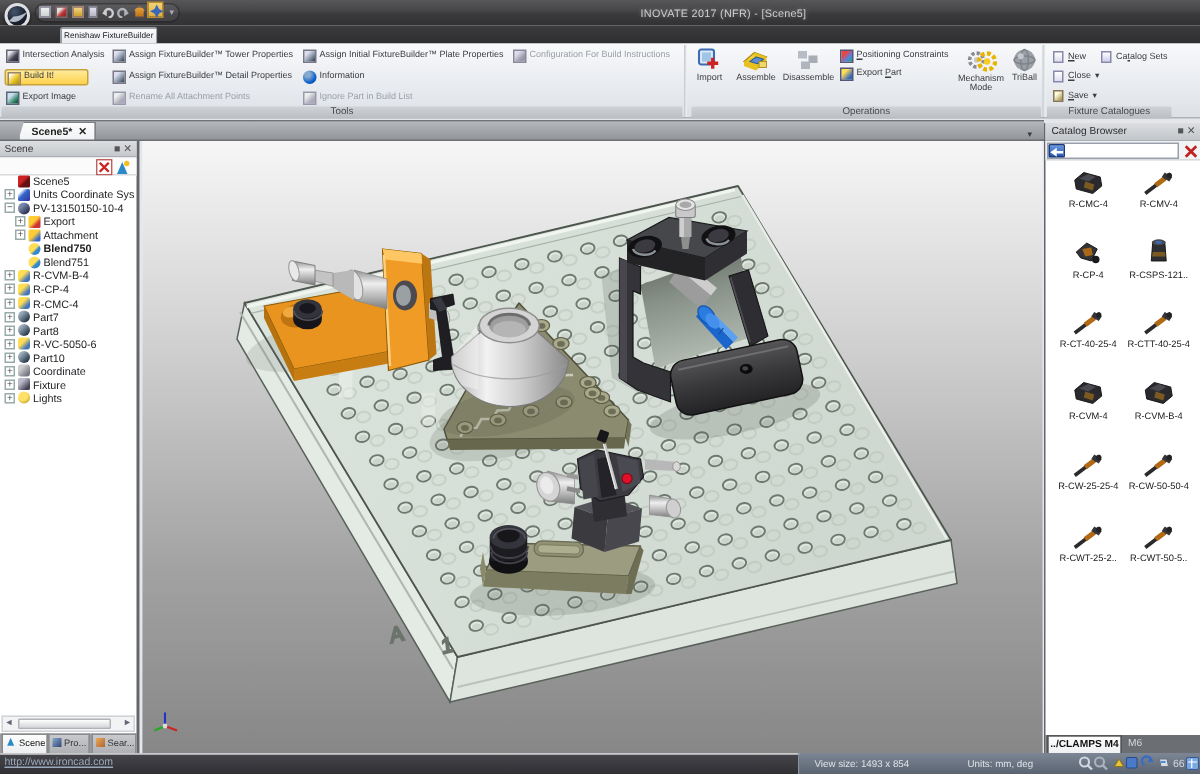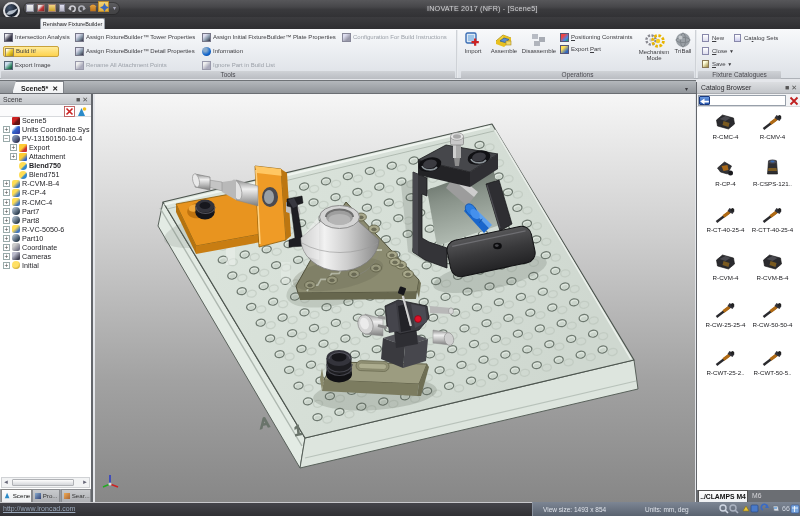--- a/index.html
+++ b/index.html
@@ -296,24 +296,24 @@
         <div class="tico" style="left:12px;top:131.1px;background:linear-gradient(135deg,#fd5 40%,#47b 75%);border-radius:2px;"></div>
         <div class="titem" style="left:22px;top:130.6px;">R-VC-5050-6</div>
         <div class="texp" style="left:3px;top:140.7px;">+</div>
         <div class="tico" style="left:12px;top:140.2px;background:linear-gradient(135deg,#9ab 25%,#234 85%);border-radius:50%;"></div>
         <div class="titem" style="left:22px;top:139.7px;">Part10</div>
         <div class="texp" style="left:3px;top:149.7px;">+</div>
         <div class="tico" style="left:12px;top:149.2px;background:linear-gradient(135deg,#ccc 30%,#778 80%);border-radius:2px;"></div>
         <div class="titem" style="left:22px;top:148.7px;">Coordinate</div>
         <div class="texp" style="left:3px;top:158.8px;">+</div>
         <div class="tico" style="left:12px;top:158.2px;background:linear-gradient(135deg,#bbc 30%,#445 80%);"></div>
-        <div class="titem" style="left:22px;top:157.8px;">Cameras</div>
+        <div class="titem" style="left:22px;top:157.8px;">Fixture</div>
         <div class="texp" style="left:3px;top:167.8px;">+</div>
         <div class="tico" style="left:12px;top:167.3px;background:radial-gradient(circle at 40% 35%,#ffe066 45%,#b89018 90%);border-radius:50%;"></div>
-        <div class="titem" style="left:22px;top:166.8px;">Initial</div>
+        <div class="titem" style="left:22px;top:166.8px;">Lights</div>
       </div>
     <div id="treescroll">
       <span style="position:absolute;left:1px;top:1px;font-size:6px;color:#667;">◄</span>
       <span style="position:absolute;right:1px;top:1px;font-size:6px;color:#667;">►</span>
       <span style="position:absolute;left:10px;top:1px;width:62px;height:7px;background:linear-gradient(#fdfdfd,#d4d6da);border:1px solid #b0b2b6;border-radius:1px;"></span>
     </div>
     <div id="treetabs">
       <span class="ttab" style="left:1px;width:31px;background:linear-gradient(#fdfdfd,#eceef0);border:1px solid #888;border-bottom:none;color:#111;padding-left:2px;"><svg width="7" height="7" viewBox="0 0 9 9" style="vertical-align:-1px;">
             <path d="M1,8 L4,1 L7,8 Z" fill="#2a8ac8"></path>
           </svg> Scene</span>

